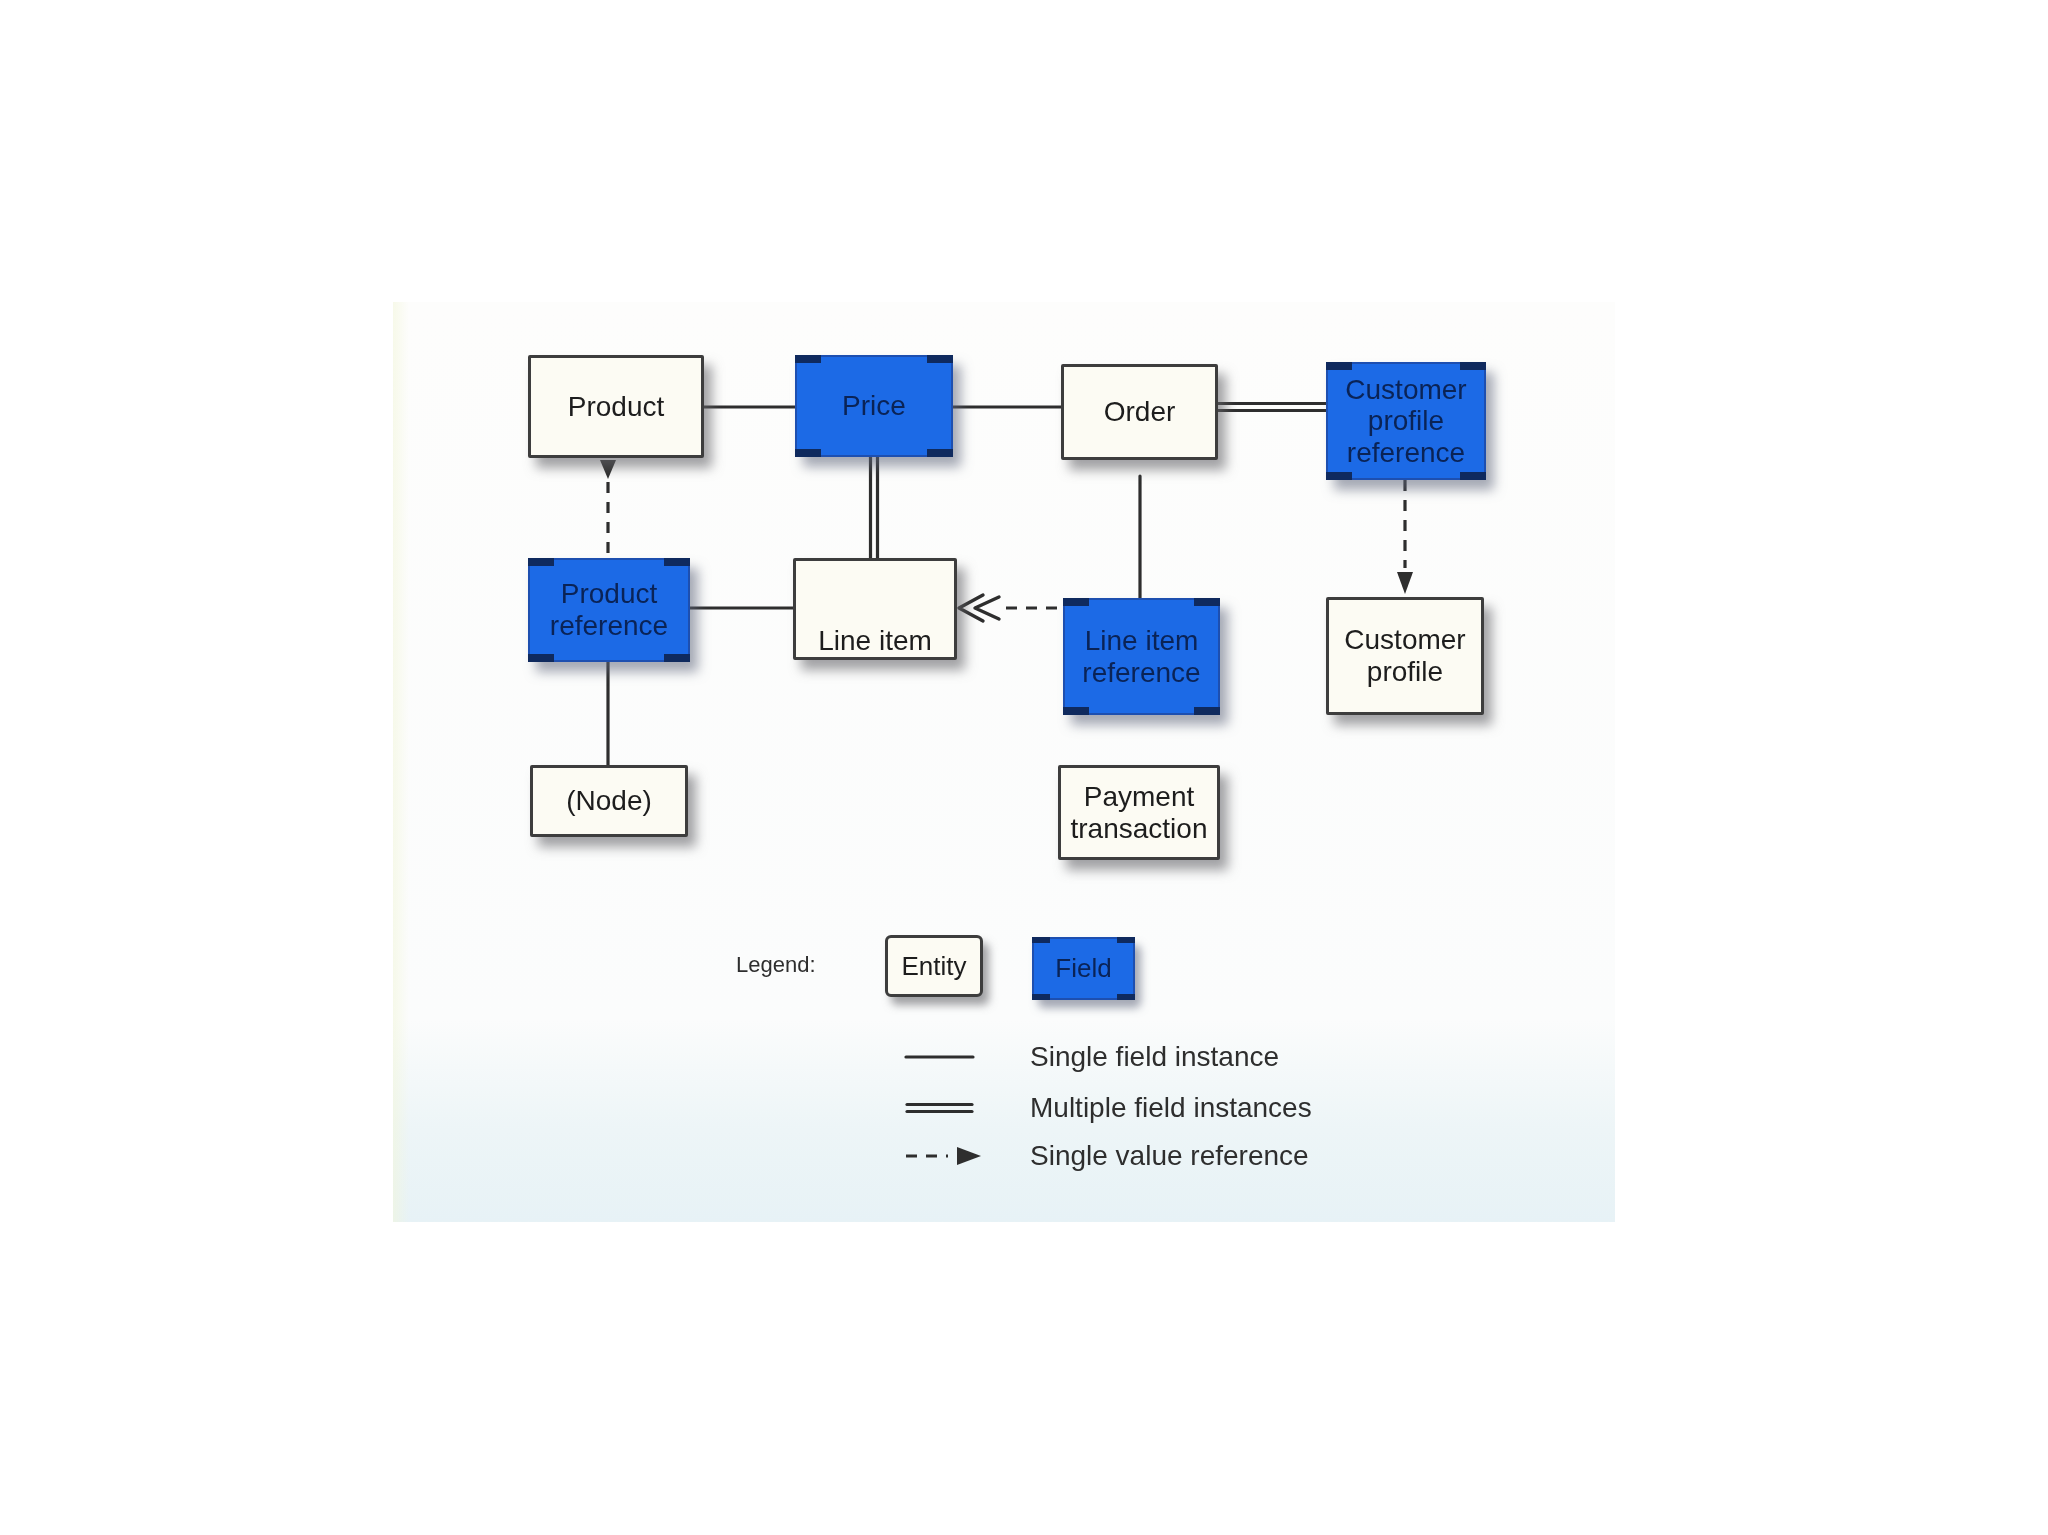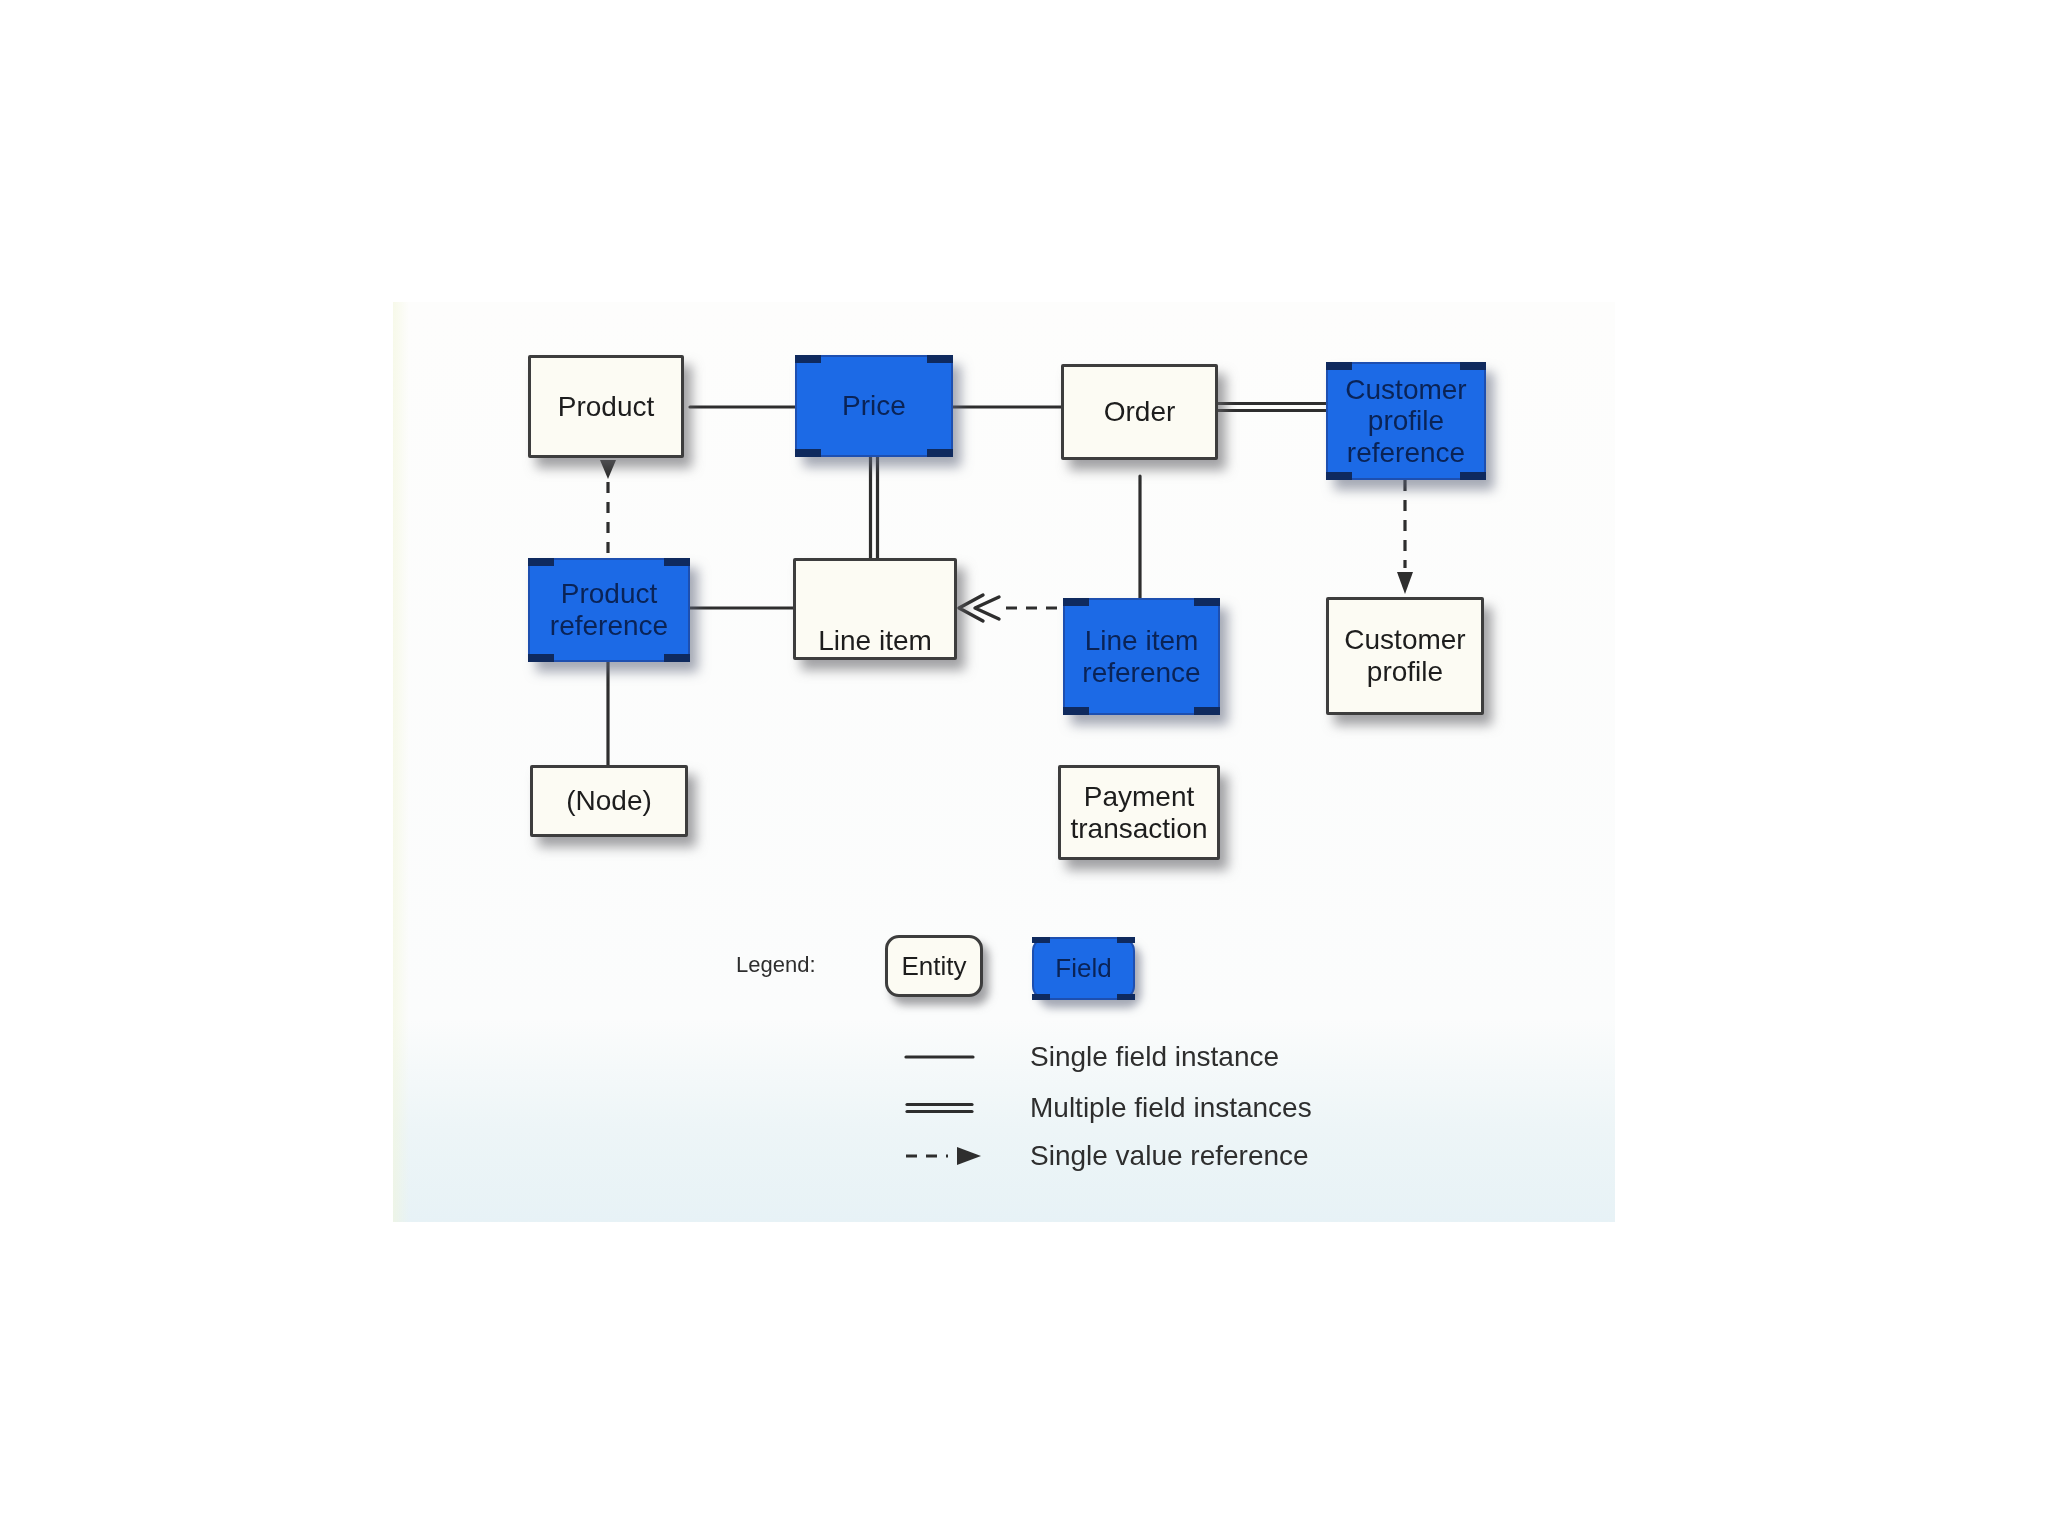--- a/index.html
+++ b/index.html
@@ -48,21 +48,21 @@
     background-position:left top,right top,left bottom,right bottom;
     background-repeat:no-repeat;
   }
   .node-label{padding:0 4px;}
   .legend-title{
     position:absolute;left:704px;top:948px;height:34px;display:flex;align-items:center;
     font-size:22px;color:var(--legend_text);margin-left:32px;
   }
   .legend-sample{
     position:absolute;display:flex;align-items:center;justify-content:center;
-    text-align:center;font-size:26px;border-radius:14px;
+    text-align:center;font-size:26px;border-radius:6px;
   }
   .legend-sample.entity{
     left:885px;top:935px;width:98px;height:62px;
     background:var(--entity_fill);border:3px solid var(--entity_border);color:var(--entity_text);
     box-shadow:6px 8px 9px rgba(100,100,105,0.6);
   }
   .legend-sample.field{
     left:1032px;top:937px;width:103px;height:63px;position:absolute;
     background:var(--field_fill);border:2px solid var(--field_border);color:var(--field_text);
     box-shadow:6px 8px 9px rgba(92,100,122,0.55);
@@ -102,21 +102,21 @@
       <line x1="1140" y1="476" x2="1140" y2="598" class="ln"></line>
       <line x1="1405" y1="480" x2="1405" y2="568" class="ln dash"></line>
       <polygon points="1405,594 1397,572 1413,572" class="tri"></polygon>
       <line x1="690" y1="608" x2="793" y2="608" class="ln"></line>
       <path d="M983,595 L959,608 L983,621 M999,597 L975,608 L999,619" class="chev"></path>
       <line x1="1006" y1="608" x2="1063" y2="608" class="ln dash"></line>
       <line x1="608" y1="662" x2="608" y2="765" class="ln"></line>
     </svg>
 
   <div class="nodes">
-      <div class="node entity" style="left: 528px; top: 355px; width: 156px; height: 103px;">
+      <div class="node entity" style="left: 528px; top: 355px; width: 176px; height: 103px;">
         <span class="node-label">Product</span>
       </div>
       <div class="node field" style="left: 795px; top: 355px; width: 158px; height: 102px;">
         <span class="node-label">Price</span>
       </div>
       <div class="node entity" style="left: 1061px; top: 364px; width: 157px; height: 96px;">
         <span class="node-label">Order</span>
       </div>
       <div class="node field" style="left: 1326px; top: 362px; width: 160px; height: 118px;">
         <span class="node-label">Customer profile reference</span>

